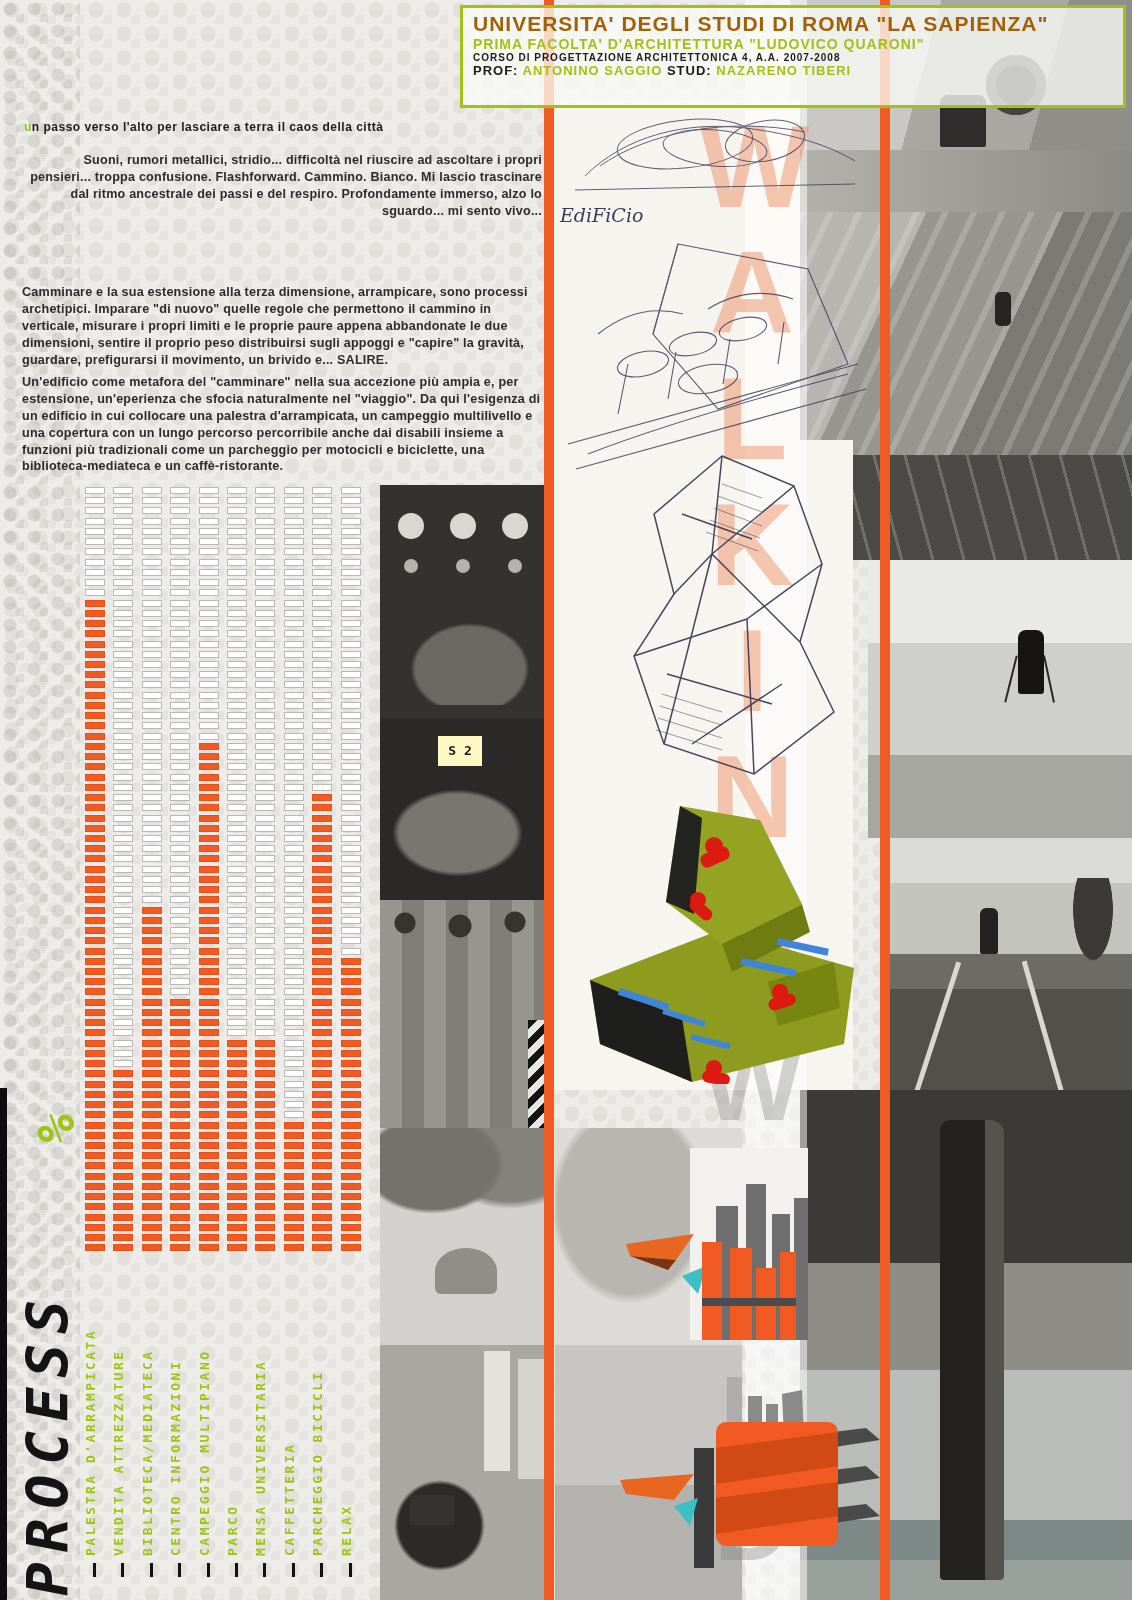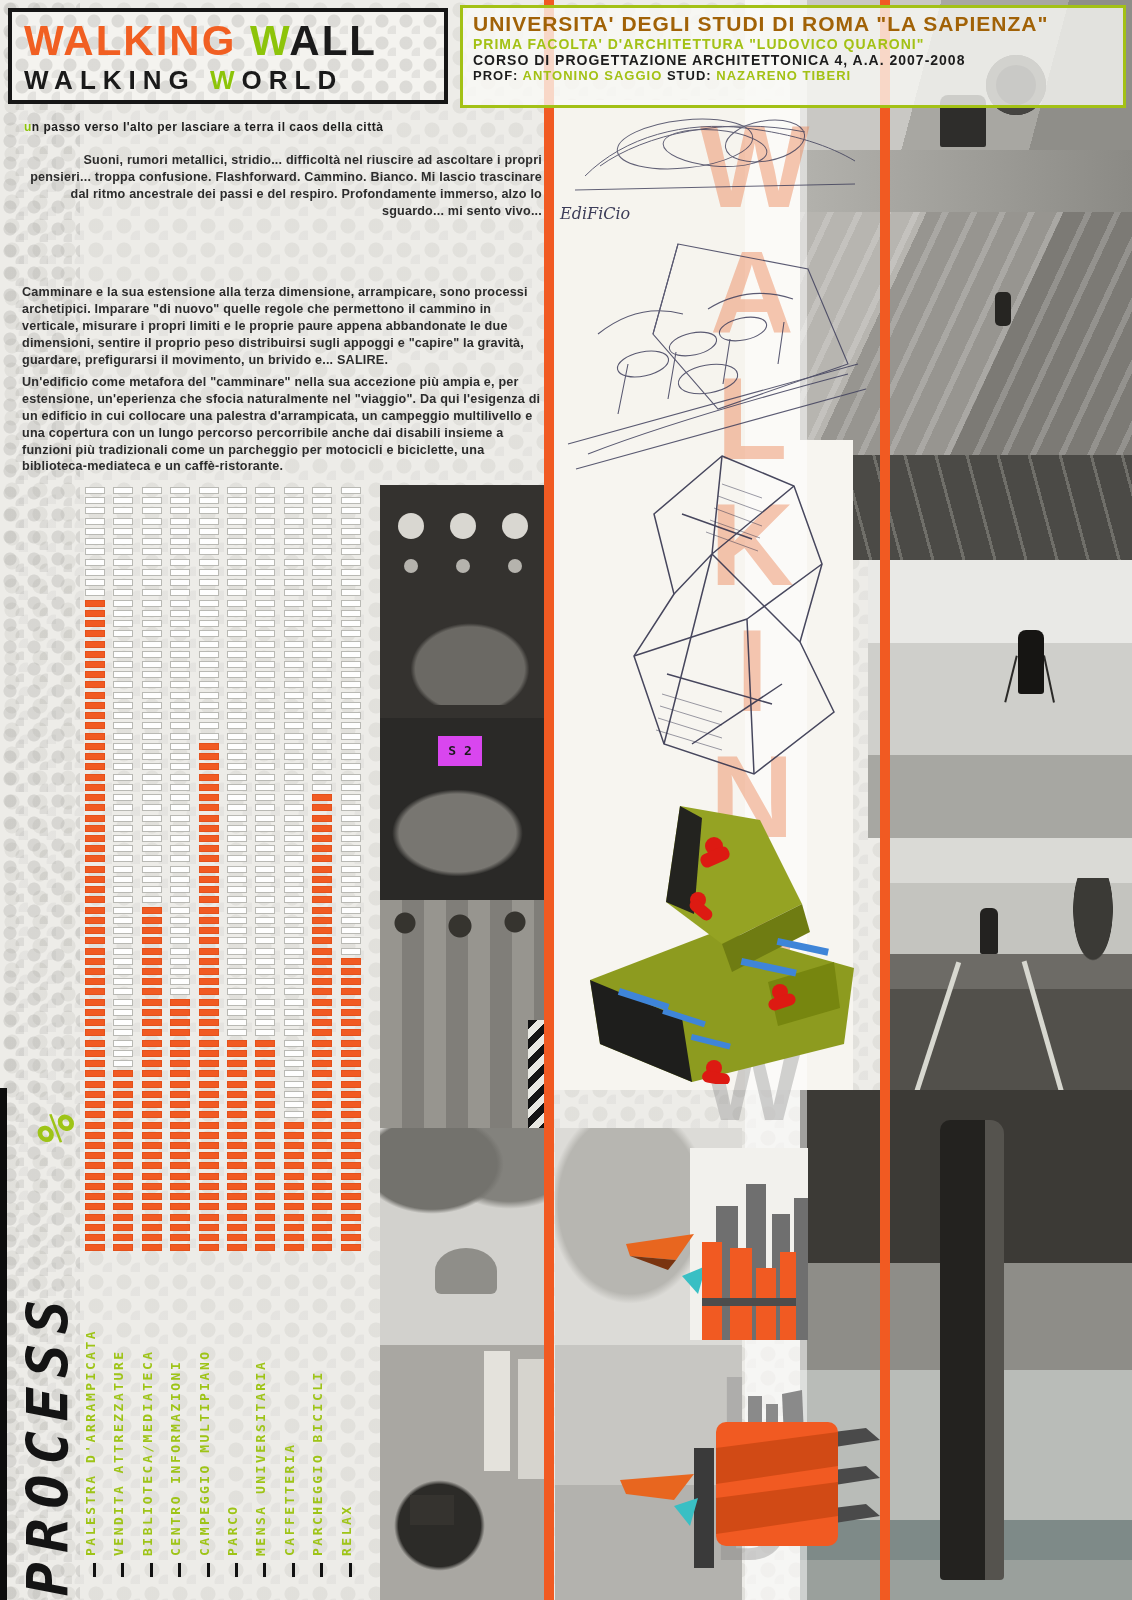--- a/index.html
+++ b/index.html
@@ -28,21 +28,21 @@
   .title-l1{font-size:42px;font-weight:bold;letter-spacing:2px;line-height:46px;white-space:nowrap;}
   .title-l2{font-size:26px;font-weight:bold;letter-spacing:7px;line-height:32px;white-space:nowrap;}
   .c-orange{color:#f15f22;} .c-green{color:#8dc40a;} .c-black{color:#1a1a1a;}
 
   
   .header-box{position:absolute;left:460px;top:5px;width:666px;height:103px;z-index:10;
     border:3px solid #a3c115;background:rgba(250,250,246,0.78);
     padding:4px 10px;box-sizing:border-box;}
   .h1{font-size:21px;font-weight:bold;letter-spacing:1px;color:#a16207;white-space:nowrap;}
   .h2{font-size:14px;font-weight:bold;letter-spacing:1px;color:#a3c115;white-space:nowrap;}
-  .h3{font-size:14px;font-weight:bold;letter-spacing:1px;color:#1c1c1c;white-space:nowrap;}
+  .h3{font-size:10px;font-weight:bold;letter-spacing:1px;color:#1c1c1c;white-space:nowrap;}
   .h4{font-size:13px;font-weight:bold;letter-spacing:1px;color:#1c1c1c;white-space:nowrap;}
   .h4 .green,.h5 .green{color:#a3c115;}
   .h5{font-size:13px;font-weight:bold;letter-spacing:1px;color:#1c1c1c;white-space:nowrap;}
 
   
   .intro-heading{position:absolute;left:24px;top:120px;width:530px;z-index:10;
     font-size:12px;font-weight:bold;letter-spacing:0.5px;color:#1d1d1d;}
   .intro-heading .lead{color:#8dc40a;}
   .para{position:absolute;left:22px;width:520px;z-index:10;font-size:12.6px;line-height:1.34;
     color:#2c2c2c;font-weight:bold;letter-spacing:0.2px;}
@@ -74,21 +74,21 @@
   .paper1{position:absolute;left:553px;top:100px;width:247px;height:340px;background:#f6f4ee;z-index:3;}
   .paper2{position:absolute;left:553px;top:440px;width:300px;height:650px;background:#f7f5f0;z-index:3;}
   .pale-band{position:absolute;left:745px;top:0;width:62px;height:1600px;background:rgba(255,255,255,0.52);z-index:4;}
   .wm{position:absolute;left:700px;width:104px;text-align:center;z-index:5;}
   .wm-walking{top:104px;} .wm-walking div{font-weight:900;font-size:116px;line-height:126px;color:rgba(236,118,66,0.40);}
   .wm-world{top:1028px;} .wm-world div{font-weight:900;font-size:106px;line-height:110px;color:rgba(125,125,125,0.34);}
 
   
   .svgbox{position:absolute;z-index:7;}
   .sk1{left:565px;top:106px;} .sk-note{position:absolute;left:560px;top:204px;z-index:8;
-      font-family:"DejaVu Serif",serif;font-style:italic;font-size:16px;color:#3c3c58;}
+      font-family:"DejaVu Serif",serif;font-style:italic;font-size:19px;color:#3c3c58;}
   .sk2{left:558px;top:214px;} .sk3{left:572px;top:444px;}
   .rgreen{left:572px;top:782px;} .rsky{left:598px;top:1148px;} .rcaffe{left:598px;top:1388px;}
 
   
   .photo{position:absolute;z-index:2;overflow:hidden;}
   .shape{position:absolute;}
   
   .p-dune{left:790px;top:0;width:342px;height:212px;
      background:linear-gradient(105deg,#c9c8c4 0 38%,#a8a7a2 38% 70%,#8f8e89 70%);}
   .p-dune .fig{left:150px;top:95px;width:46px;height:52px;background:#2e2d2b;border-radius:8px 8px 2px 2px;}
@@ -115,21 +115,21 @@
   .p-rail .tree{left:190px;top:40px;width:46px;height:90px;background:radial-gradient(ellipse at 50% 35%,#3b3a36 0 60%,transparent 62%);}
   .p-monolith{left:800px;top:1090px;width:332px;height:510px;
      background:linear-gradient(180deg,#3c3a36 0 34%,#8e8d88 34% 55%,#b9bcb8 55% 85%,#9aa09c 85%);}
   .p-monolith .pillar{left:140px;top:30px;width:64px;height:460px;background:linear-gradient(90deg,#23221f 0 70%,#55534e 70%);border-radius:10px 14px 4px 4px;}
   .p-monolith .sea{left:0;top:430px;width:332px;height:40px;background:#7e8a88;}
   
   .p-lanterns{left:380px;top:485px;width:173px;height:233px;background:#34322f;}
   .p-lanterns .lan{top:28px;width:26px;height:26px;border-radius:50%;background:#d9d7d1;box-shadow:0 40px 0 -6px #b5b3ad;}
   .p-lanterns .crowdblob{left:20px;top:130px;width:140px;height:90px;background:radial-gradient(ellipse at 50% 60%,#6b6964 0 55%,transparent 60%);}
   .p-night{left:380px;top:718px;width:173px;height:182px;background:#2a2927;}
-  .p-night .sign{left:58px;top:18px;width:44px;height:30px;background:#d946ef;color:#1a1a1a;
+  .p-night .sign{left:58px;top:18px;width:44px;height:30px;background:#fef9c3;color:#1a1a1a;
      font-family:"DejaVu Sans Mono",monospace;font-weight:bold;font-size:13px;text-align:center;line-height:30px;}
   .p-night .stall{left:10px;top:70px;width:150px;height:100px;background:radial-gradient(ellipse at 45% 45%,#787671 0 50%,transparent 56%);}
   .p-crowd{left:380px;top:900px;width:173px;height:228px;
      background:repeating-linear-gradient(90deg,#97958f 0 22px,#807e79 22px 44px),#8d8b86;}
   .p-crowd .heads{left:0;top:8px;width:173px;height:30px;
      background:radial-gradient(circle at 25px 15px,#36342f 0 10px,transparent 11px),
                 radial-gradient(circle at 80px 18px,#36342f 0 11px,transparent 12px),
                 radial-gradient(circle at 135px 14px,#36342f 0 10px,transparent 11px);}
   .p-crowd .zebra{left:148px;top:120px;width:25px;height:108px;
      background:repeating-linear-gradient(135deg,#141414 0 7px,#e8e8e2 7px 14px);}
@@ -336,28 +336,20 @@
     <polygon points="22,92 96,86 76,112 28,106" fill="#e8661f"></polygon>
     <g fill="#39bfc4">
       <polygon points="76,118 100,110 92,138"></polygon>
     </g>
   </svg>
 
   <div class="vline vl1"></div>
   <div class="vline vl2"></div>
   <div class="left-black-strip"></div>
 
-  <div class="title-box">
-    <div class="title-l1">
-      <span class="c-orange">WALKING</span><span class="c-green"> W</span><span class="c-black">ALL</span>
-    </div>
-    <div class="title-l2">
-      <span class="c-black">WALKING </span><span class="c-green">W</span><span class="c-black">ORLD</span>
-    </div>
-  </div>
 
   <div class="header-box">
     <div class="h1">UNIVERSITA' DEGLI STUDI DI ROMA "LA SAPIENZA"</div>
     <div class="h2">PRIMA FACOLTA' D'ARCHITETTURA "LUDOVICO QUARONI"</div>
     <div class="h3">CORSO DI PROGETTAZIONE ARCHITETTONICA 4,  A.A. 2007-2008</div>
     <div class="h4">
       <span>PROF:</span>
       <span class="green">ANTONINO SAGGIO</span>
       <span>STUD:</span>
       <span class="green">NAZARENO TIBERI</span>

